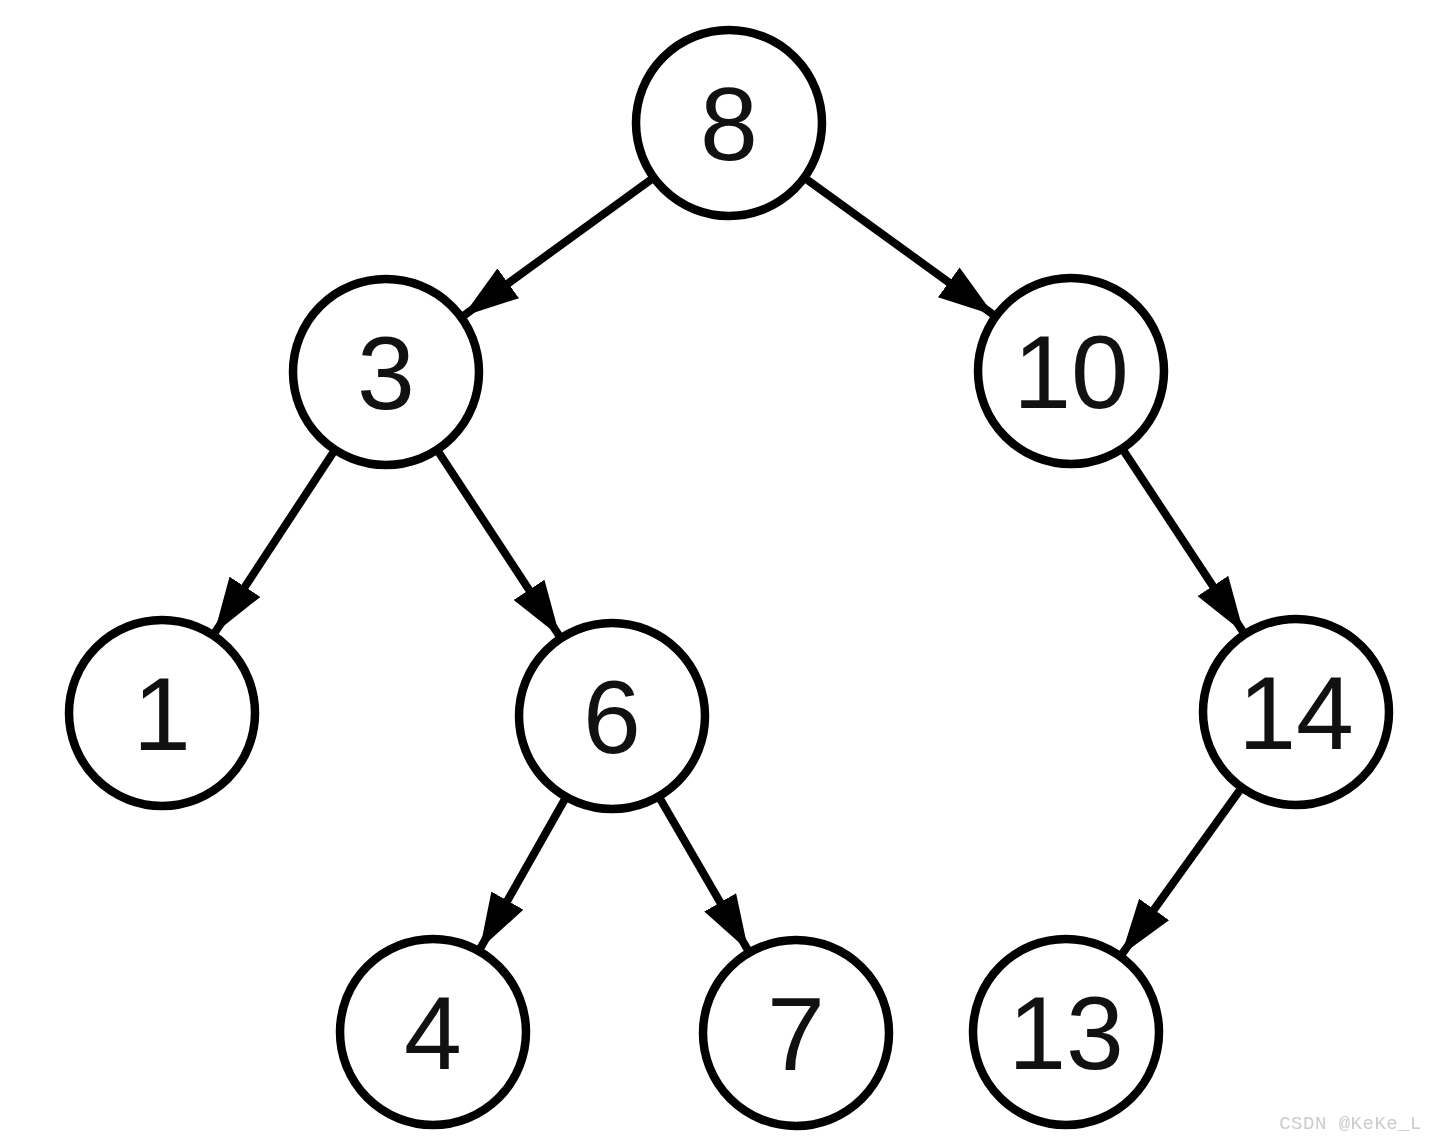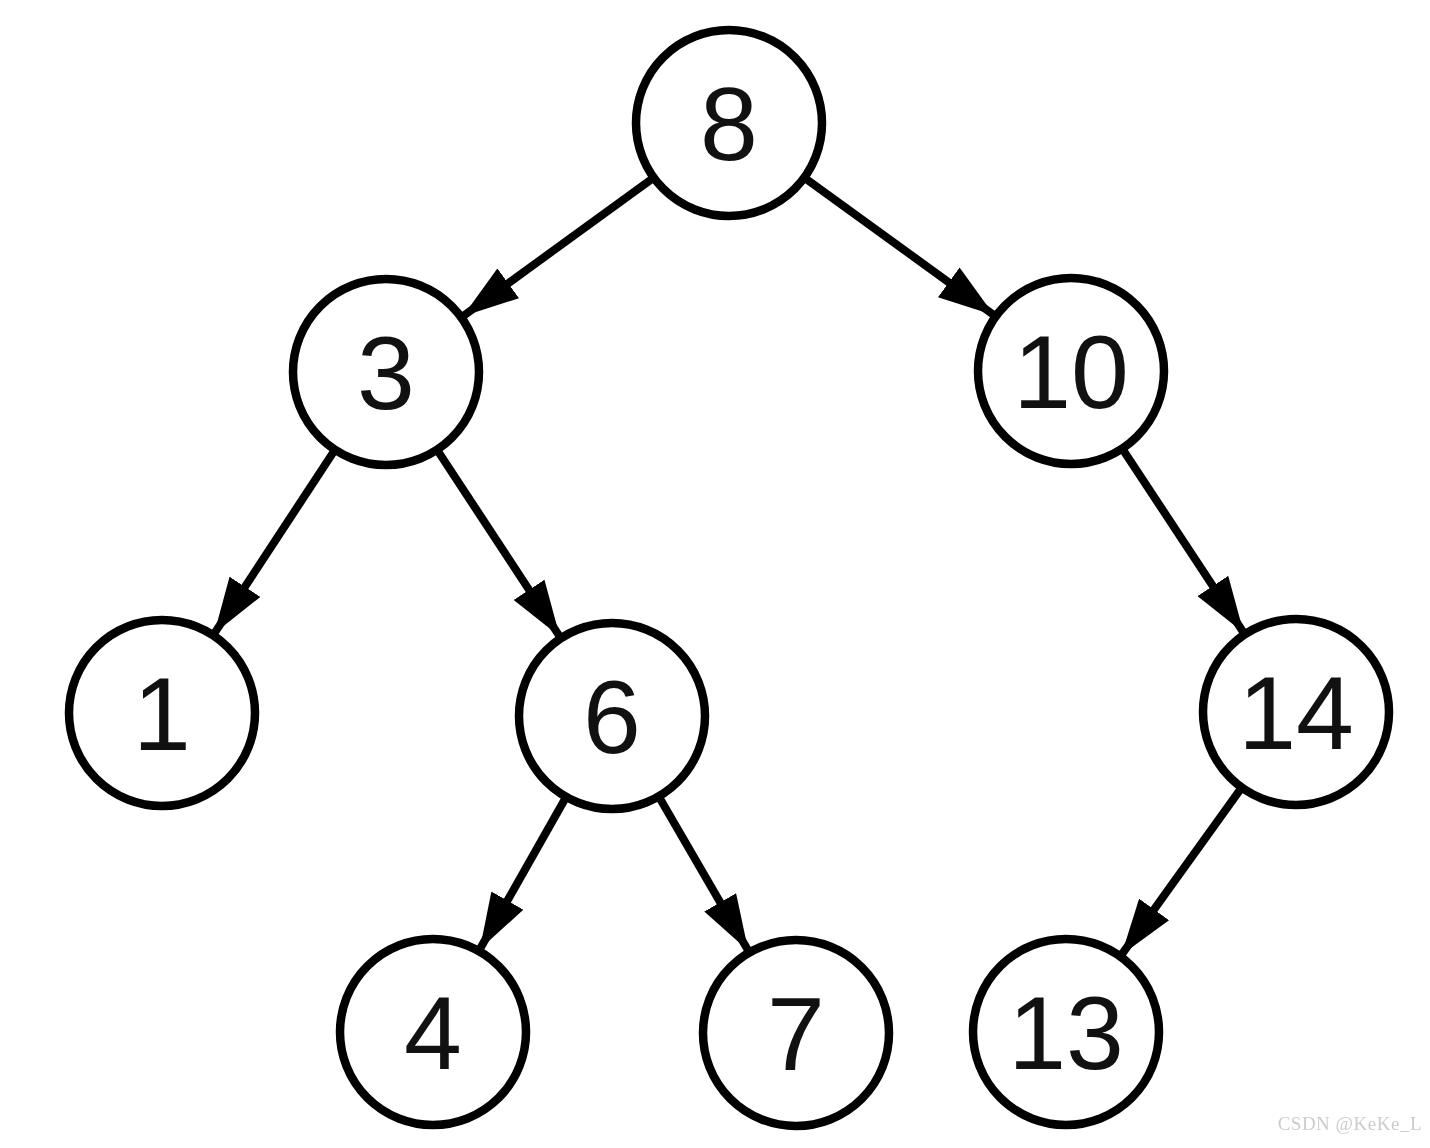--- a/index.html
+++ b/index.html
@@ -36,21 +36,21 @@
     stroke-width: 8;
     fill: none;
   }
   .watermark {
     position: absolute;
     right: 8px;
     bottom: 13px;
     font-size: 19px;
     letter-spacing: 0.5px;
     color: #cccccc;
-    font-family: Liberation Serif, serif;
+    font-family: Liberation Mono, monospace;
     user-select: none;
   }
 </style>
 </head>
 <body>
 
 <div class="canvas">
   <svg class="tree" width="1430" height="1148" viewBox="0 0 1430 1148">
     <defs>
       <marker id="arrowhead" markerUnits="strokeWidth" markerWidth="7.2" markerHeight="4.6" refX="7" refY="2.3" orient="auto">

